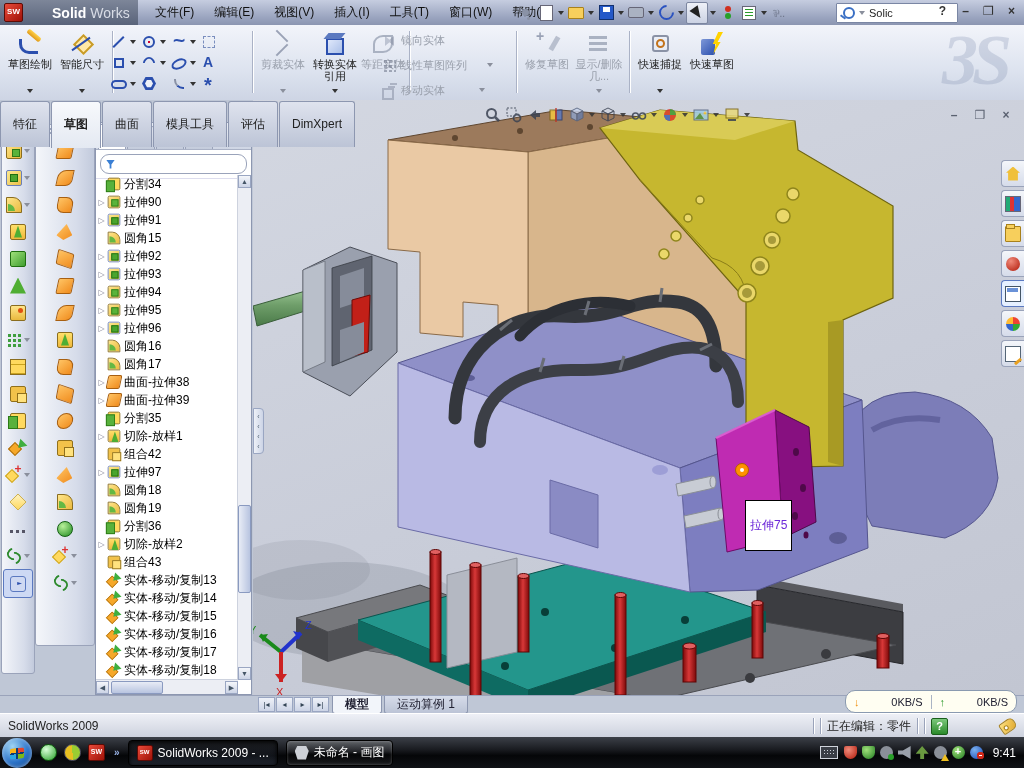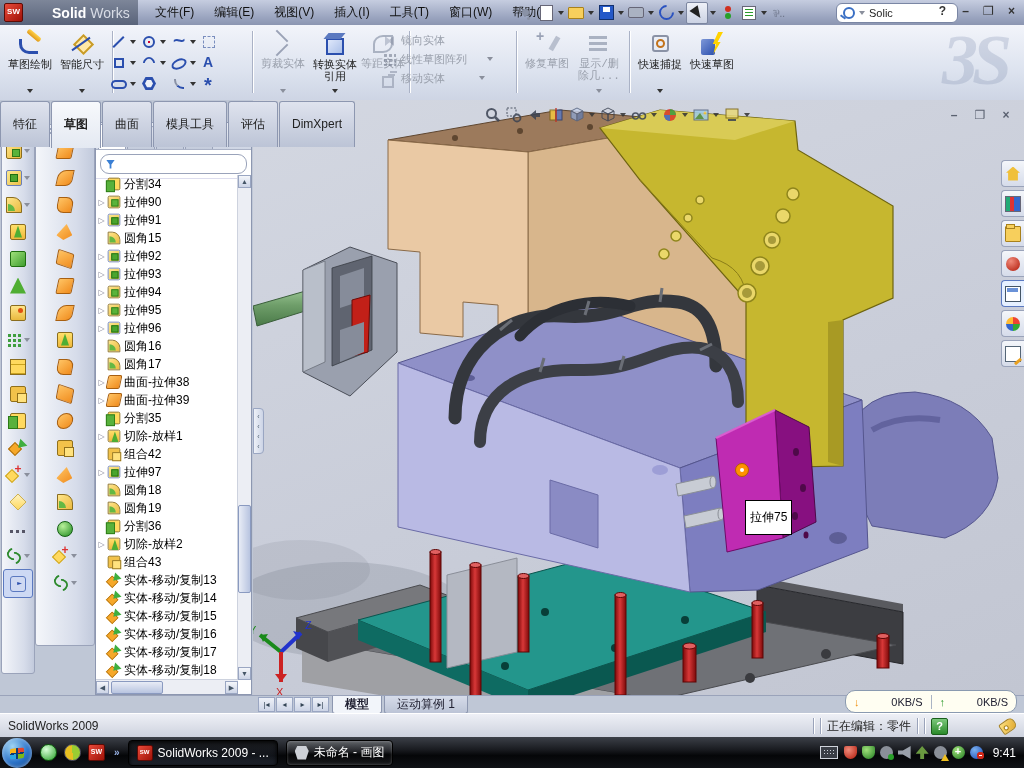--- a/index.html
+++ b/index.html
@@ -17,58 +17,58 @@
   #logo .solid{color:#fff;font-weight:bold;font-size:14px;margin-left:25px;}
   #logo .works{color:#d8dce6;font-size:14px;}
   #menus{position:absolute;left:145px;top:0;height:25px;display:flex;align-items:center;}
   .menuitem{padding:0 10px;color:#111;font-size:12px;height:25px;line-height:25px;cursor:default;}
   #stdbar{position:absolute;left:515px;top:2px;height:21px;display:flex;align-items:center;gap:1px;}
   .stdbtn{width:20px;height:20px;display:flex;align-items:center;justify-content:center;position:relative;}
   .dd{width:0;height:0;border-left:3px solid transparent;border-right:3px solid transparent;border-top:4px solid #333;margin:0 1px;}
   .ddl{border-top-color:#8a8f9c;}
   .sel-box{border:1px solid #7c86a0;background:linear-gradient(#eef1f8,#ccd3e4);border-radius:2px;display:flex;align-items:center;}
   #searchbox{position:absolute;left:836px;top:3px;width:108px;height:18px;background:#fff;border:1px solid #7a86a4;
-    border-radius:6px;display:flex;align-items:center;padding:0 6px;gap:3px;}
+    border-radius:1px;display:flex;align-items:center;padding:0 6px;gap:3px;}
   #searchbox .mag{width:8px;height:8px;border:2px solid #3a6fc4;border-radius:50%;position:relative;}
   #searchbox .mag::after{content:"";position:absolute;left:-5px;top:7px;width:6px;height:2px;background:#3a6fc4;transform:rotate(35deg);}
   #searchbox .q{font-size:11px;color:#222;}
   #winbtns{position:absolute;right:2px;top:3px;display:flex;gap:2px;}
   .winbtn{width:21px;height:18px;color:#333;text-align:center;line-height:17px;font-size:12px;font-weight:bold;}
 
   
   #commandbar{position:absolute;left:0;top:25px;width:1024px;height:76px;
     background:linear-gradient(#f2f4fa,#dde3ef 60%,#cdd4e4);border-bottom:1px solid #9aa3ba;}
   #watermark{position:absolute;right:18px;top:-6px;font:italic bold 72px "Liberation Serif","DejaVu Serif",serif;
     color:rgba(130,145,175,0.28);letter-spacing:-6px;}
   .cmdgroup{position:absolute;top:4px;height:66px;display:flex;}
   .bigbtn{width:52px;height:66px;display:flex;flex-direction:column;align-items:center;justify-content:flex-start;
     border-radius:3px;padding-top:3px;box-sizing:border-box;}
   .bigbtn .lbl{font-size:11px;color:#222;text-align:center;line-height:12px;margin-top:2px;width:48px;}
   .bigbtn .bdd{margin-top:auto;margin-bottom:2px;}
-  .bigbtn.gray .lbl{color:#9aa0ac;font-family:Liberation Mono, monospace;}
+  .bigbtn.gray .lbl{color:#9aa0ac;}
   .vsep{width:1px;height:62px;background:#aab2c6;margin:2px 4px 0 4px;box-shadow:1px 0 0 #fff;}
   #sketchgrid{position:absolute;left:110px;top:6px;display:grid;grid-template-columns:repeat(4,30px);grid-template-rows:repeat(3,21px);}
   .skcell{display:flex;align-items:center;gap:1px;}
   .sk{width:18px;height:18px;position:relative;display:inline-block;}
   .sk::before{content:"";position:absolute;}
   .sk-line::before{width:15px;height:2px;background:#2b4fae;top:8px;left:1px;transform:rotate(-45deg);}
   .sk-rect::before{inset:4px;border:2px solid #2b4fae;}
   .sk-slot::before{left:1px;top:5px;width:12px;height:5px;border:2px solid #2b4fae;border-radius:5px;}
   .sk-circle::before{inset:3px;border:2px solid #2b4fae;border-radius:50%;}
   .sk-circle::after{content:"";position:absolute;left:8px;top:8px;width:2px;height:2px;background:#c03;}
   .sk-arc::before{inset:3px;border:2px solid #2b4fae;border-radius:50%;border-bottom-color:transparent;border-left-color:transparent;transform:rotate(-45deg);}
   .sk-polygon::before{inset:2px;background:#2b4fae;clip-path:polygon(25% 4%,75% 4%,100% 50%,75% 96%,25% 96%,0 50%);}
   .sk-polygon::after{content:"";position:absolute;inset:5px;background:#eef1f8;clip-path:polygon(25% 4%,75% 4%,100% 50%,75% 96%,25% 96%,0 50%);}
   .sk-spline::before{content:"~";color:#2b4fae;font:bold 17px/15px "DejaVu Sans",sans-serif;left:2px;}
   .sk-ellipse::before{left:1px;top:5px;width:12px;height:6px;border:2px solid #2b4fae;border-radius:50%;transform:rotate(-25deg);}
   .sk-fillet::before{inset:4px;border-left:2px solid #8a92a6;border-bottom:2px solid #2b4fae;border-bottom-left-radius:9px;}
   .sk-patternbox::before{inset:3px;border:1px dashed #7a8ebe;}
   .sk-text::before{content:"A";color:#2b4fae;font:bold 14px/17px "Liberation Sans",sans-serif;left:3px;}
   .sk-point::before{content:"*";color:#2b4fae;font:bold 20px/20px "Liberation Sans",sans-serif;left:4px;}
-  .listbtns{position:absolute;left:382px;top:6px;display:flex;flex-direction:column;gap:1px;}
+  .listbtns{position:absolute;left:382px;top:6px;display:flex;flex-direction:column;gap:7px;}
   .listrow{display:flex;align-items:center;gap:4px;height:18px;}
   .listrow .lbl{font-size:11px;color:#9aa0ac;white-space:nowrap;}
   .gico{width:15px;height:15px;position:relative;opacity:.55;}
   .g-mirror::before{content:"";position:absolute;left:1px;top:3px;border:5px solid transparent;border-right:6px solid #8a92a6;}
   .g-mirror::after{content:"";position:absolute;right:1px;top:3px;border:5px solid transparent;border-left:6px solid #9aa2b6;}
   .g-pattern::before{content:"";position:absolute;inset:1px;background-image:radial-gradient(#6a7286 1.4px,transparent 1.6px);background-size:5px 5px;}
   .g-move::before{content:"";position:absolute;left:0;top:5px;width:8px;height:8px;border:2px solid #8a92a6;}
   .g-move::after{content:"";position:absolute;right:0;top:0;width:7px;height:2px;background:#8a92a6;box-shadow:-2px 3px 0 #8a92a6;}
 
   
@@ -176,21 +176,21 @@
     border:1px solid #9aa6c2;border-radius:0 4px 4px 0;color:#567;font-size:7px;line-height:10px;text-align:center;padding-top:3px;box-sizing:border-box;z-index:25;}
 
   
   #viewport{position:absolute;left:253px;top:0;width:771px;height:595px;overflow:hidden;
     background:linear-gradient(160deg,#d3d7e1 0%,#c9cdd9 55%,#c2c6d2 100%);}
   #modelsvg{position:absolute;left:0;top:0;}
   #headsup{position:absolute;left:230px;top:6px;display:flex;align-items:center;gap:2px;opacity:.85;z-index:20;}
   .huicon{width:19px;height:18px;display:flex;align-items:center;justify-content:center;}
   #docbtns{position:absolute;right:8px;top:8px;display:flex;gap:6px;z-index:20;}
   .docbtn{width:20px;height:16px;color:#5a6170;font-size:12px;line-height:15px;text-align:center;font-weight:bold;}
-  #tooltip75{position:absolute;left:492px;top:400px;background:#fff;border:1px solid #000;font-size:12px;padding:8px 4px;line-height:17px;color:#000000;z-index:22;}
+  #tooltip75{position:absolute;left:492px;top:400px;background:#fff;border:1px solid #000;font-size:12px;padding:16px 4px;line-height:17px;color:#6d28d9;z-index:22;}
   
   #taskpane{position:absolute;right:0;top:60px;display:flex;flex-direction:column;gap:3px;z-index:21;}
   .tpbtn{width:22px;height:25px;background:linear-gradient(#f4f6fa,#d6dcea);border:1px solid #9aa3ba;border-right:none;
     border-radius:4px 0 0 4px;display:flex;align-items:center;justify-content:center;}
   .tpbtn.active{background:#e6f0ff;border-color:#5b79c0;}
   .tpi{width:14px;height:14px;position:relative;}
   .tp-home{background:#f0c03a;clip-path:polygon(50% 0,100% 45%,85% 45%,85% 100%,15% 100%,15% 45%,0 45%);}
   .tp-lib{background:linear-gradient(90deg,#2a7 0 4px,#d33 4px 8px,#36c 8px 12px);border:1px solid #667;}
   .tp-folder{background:#f7cf5c;border:1px solid #a8811c;border-radius:1px;}
   .tp-folder::after{content:"";position:absolute;left:0;top:-3px;width:7px;height:3px;background:#f7cf5c;border:1px solid #a8811c;}

